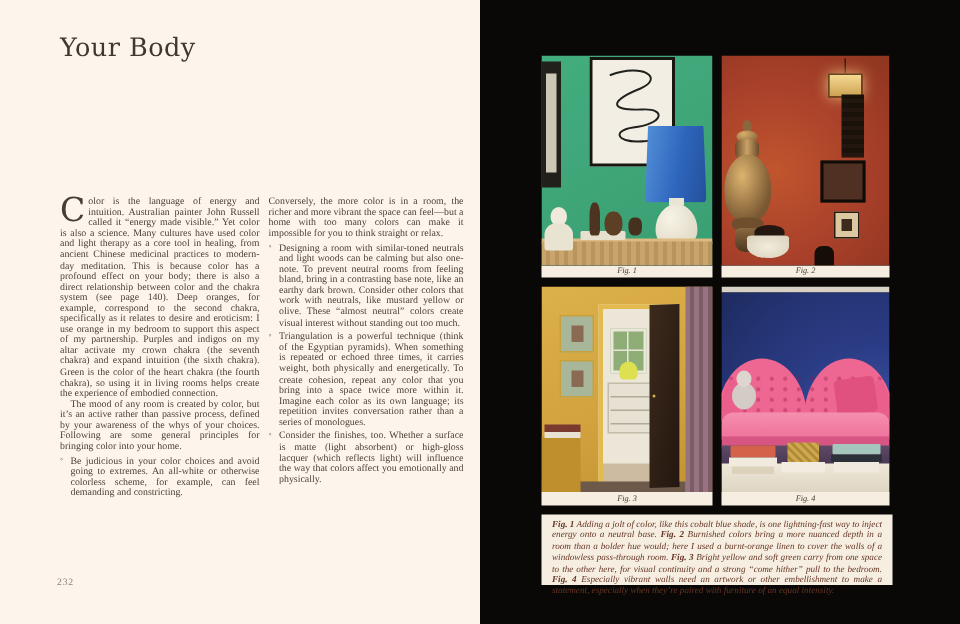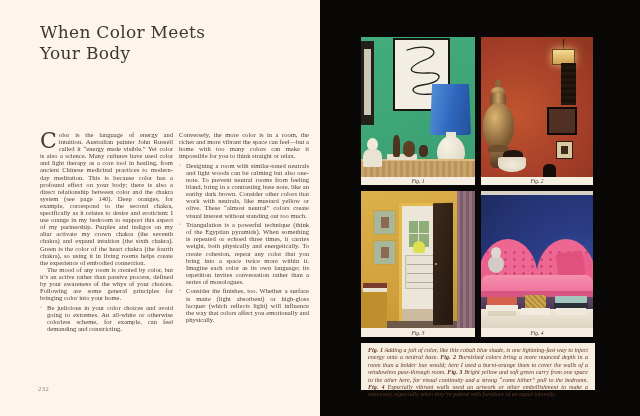--- a/index.html
+++ b/index.html
@@ -122,21 +122,20 @@
   .f4-bkR2{left:73px;top:112px;width:34px;height:5px;background:#2c3038;}
   .f4-bkR3{left:75px;top:117px;width:30px;height:7px;background:#efeadd;}
 </style>
 </head>
 <body>
 
 <div class="spread">
 
   <div class="page-left">
     <div class="title">
-      <div>When Color Meets</div>
       <div>Your Body</div>
     </div>
 
     <div class="columns">
       <div class="col">
         <p class="para"><span class="dropcap">C</span><span>olor is the language of energy and intuition. Australian painter John Russell called it “energy made visible.” Yet color is also a science. Many cultures have used color and light therapy as a core tool in healing, from ancient Chinese medicinal practices to modern-day meditation. This is because color has a profound effect on your body; there is also a direct relationship between color and the chakra system (see page 140). Deep oranges, for example, correspond to the second chakra, specifically as it relates to desire and eroticism: I use orange in my bedroom to support this aspect of my partnership. Purples and indigos on my altar activate my crown chakra (the seventh chakra) and expand intuition (the sixth chakra). Green is the color of the heart chakra (the fourth chakra), so using it in living rooms helps create the experience of embodied connection.</span></p>
         <p class="para indent">The mood of any room is created by color, but it’s an active rather than passive process, defined by your awareness of the whys of your choices. Following are some general principles for bringing color into your home.</p>
         <div class="bullet"><span class="marker">◦</span><span>Be judicious in your color choices and avoid going to extremes. An all-white or otherwise colorless scheme, for example, can feel demanding and constricting.</span></div>
       </div>
 

